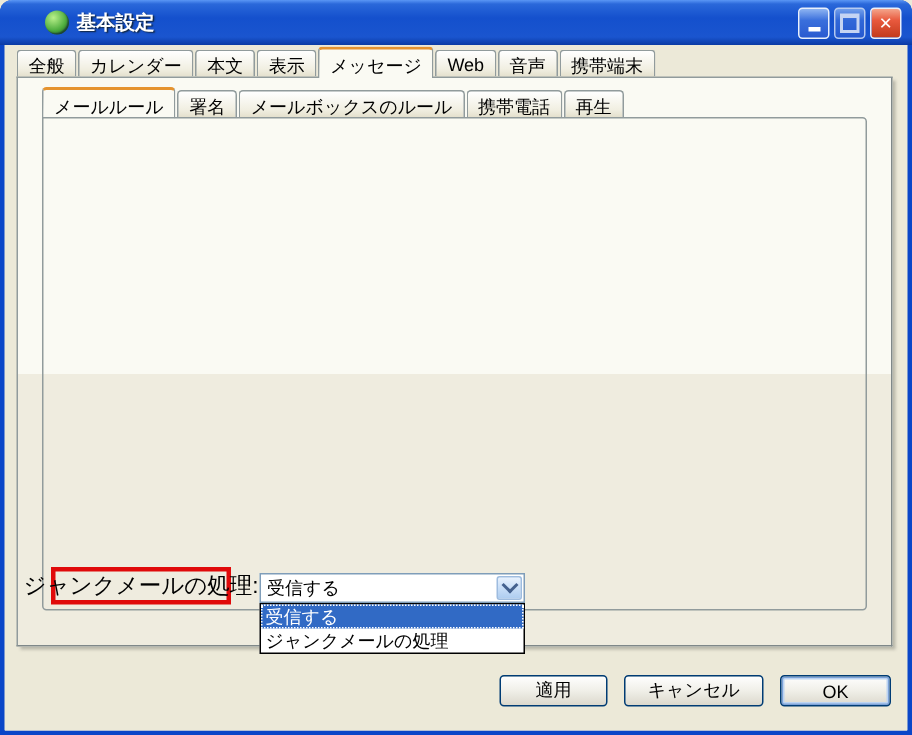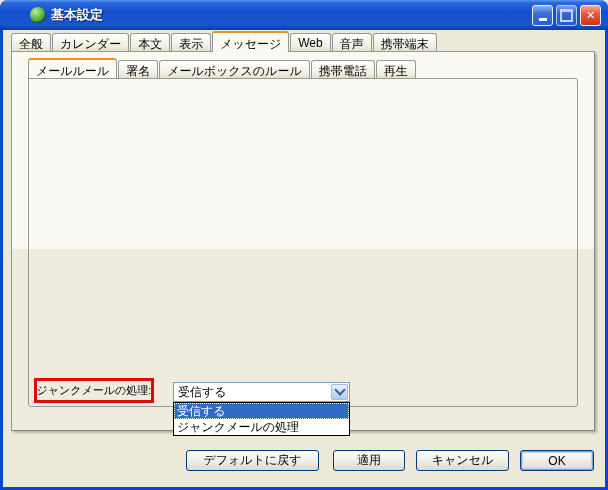--- a/index.html
+++ b/index.html
@@ -232,31 +232,30 @@
   <div class="combo" style="left:180px;top:350px;width:114px;">
     <span class="combo-text">リダイレクト</span>
     <span class="combo-arrow">
         <span class="chev"></span>
       </span>
   </div>
   <span class="flabel" style="left:265px;top:286px;">転送/リダイレクト先:</span>
   <textarea class="tarea" style="left: 265px; top: 300px; width: 280px; height: 65px;"></textarea>
 
   <div class="red-box">
-    <span style="font-size:11px;">ジャンクメールの処理:</span>
+    <span style="font-size:15px;">ジャンクメールの処理:</span>
   </div>
   <div class="combo" style="left:170px;top:382px;width:177px;z-index:6;">
     <span class="combo-text">受信する</span>
     <span class="combo-arrow">
         <span class="chev"></span>
       </span>
   </div>
   <div class="droplist">
     <div class="dropitem sel">受信する</div>
     <div class="dropitem">ジャンクメールの処理</div>
   </div>
 
-  <div class="btn" style="left:183px;width:133px;">デフォルトに戻す</div>
   <div class="btn" style="left:413px;width:93px;">キャンセル</div>
   <div class="btn" style="left:330px;width:72px;">適用</div>
   <div class="btn default" style="left:517px;width:74px;">OK</div>
 
 </div>
 
 </body></html>

